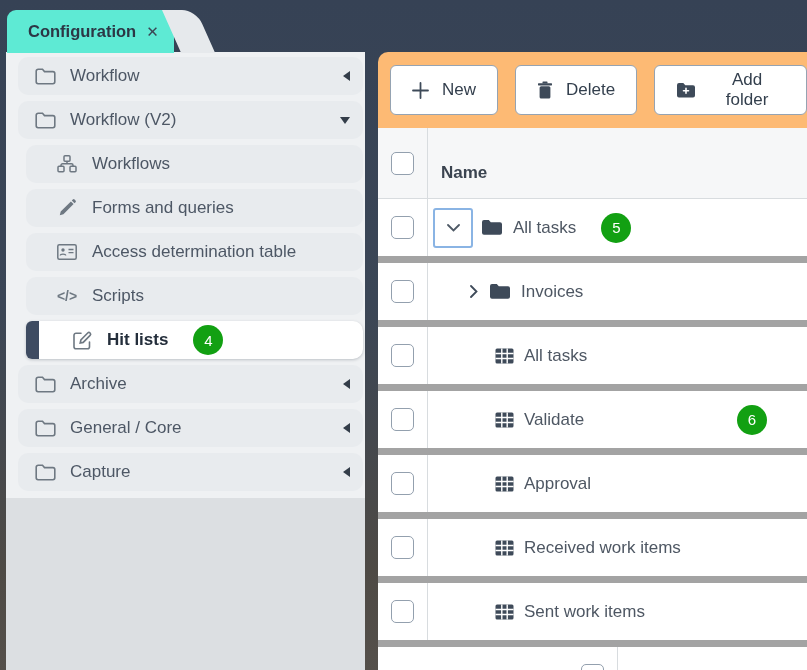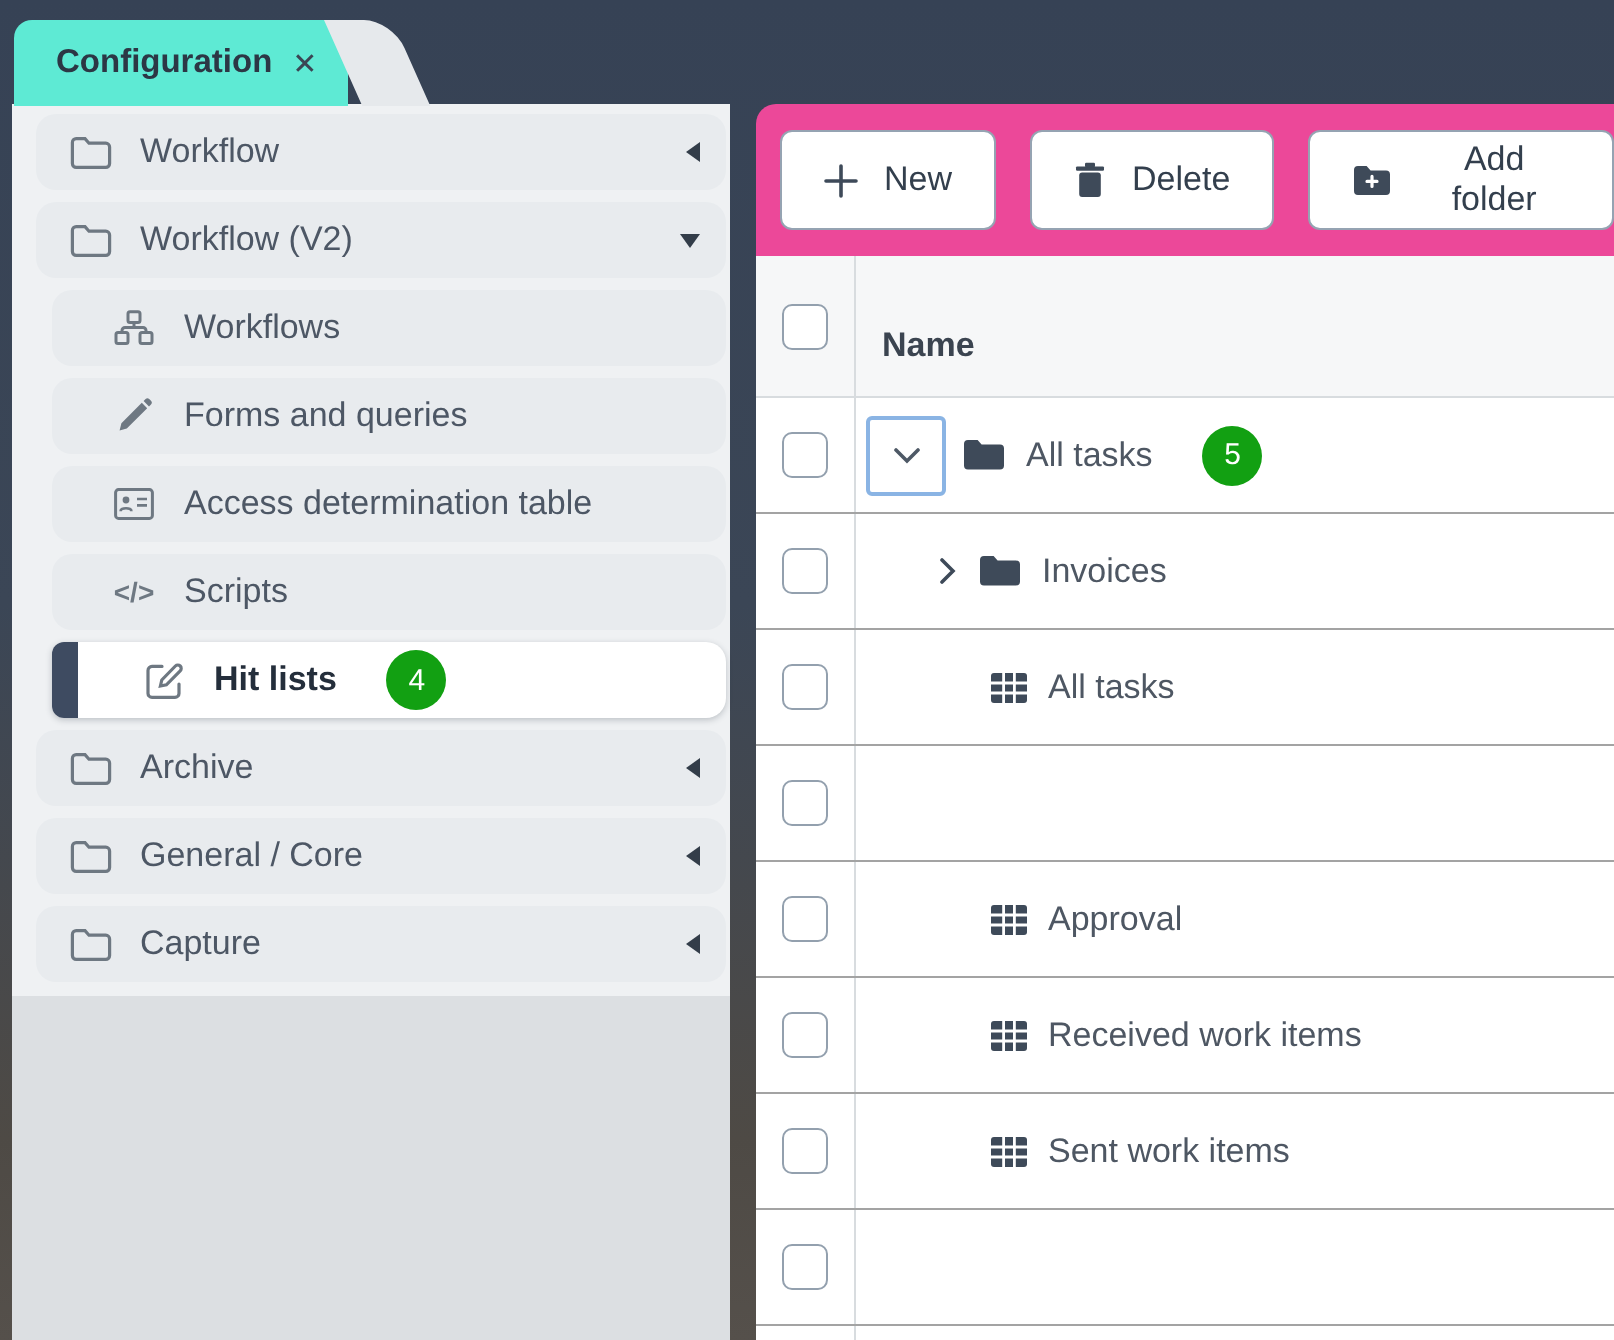--- a/index.html
+++ b/index.html
@@ -44,37 +44,37 @@
   .code-glyph{font-size:14px;font-weight:bold;color:#6e7882;letter-spacing:0px;}
   .badge{
     min-width:30px;height:30px;border-radius:50%;background:#12a012;color:#fff;
     display:flex;align-items:center;justify-content:center;
     font-size:15px;font-weight:normal;margin-left:25px;flex:0 0 auto;
     box-shadow:0 0 0 2px rgba(255,255,255,.85);
   }
   
   .main{
     position:absolute;left:378px;top:52px;width:429px;height:618px;
-    background:#ec4899;border-top-left-radius:10px;overflow:hidden;z-index:2;
+    background:#fdba74;border-top-left-radius:10px;overflow:hidden;z-index:2;
   }
   .toolbar{height:76px;display:flex;align-items:center;gap:17px;padding-left:12px;}
   .tbtn{
     height:50px;background:#fff;border:1.5px solid #95a3b2;border-radius:6px;
     display:flex;align-items:center;gap:13px;padding:0 21px;
     font-size:17px;color:#333f4d;cursor:pointer;font-family:inherit;
   }
   .tbtn svg{flex:0 0 auto;}
   
   .table{position:absolute;left:0;top:76px;right:0;bottom:0;background:#fff;}
   .thead{height:70px;background:#f6f7f8;border-bottom:1px solid #d8dcdf;display:flex;}
   .cell-check{width:49px;flex:0 0 auto;border-right:1px solid #d8dcdf;display:flex;align-items:center;justify-content:center;}
   .checkbox{width:21px;height:21px;background:#fff;border:1.5px solid #93a0ae;border-radius:5px;cursor:pointer;}
   .cell-name{flex:1;display:flex;align-items:center;position:relative;font-size:17px;color:#4e5763;}
   .thead .cell-name{font-weight:bold;color:#3b4450;padding-left:13px;margin-top:20px;}
-  .trow{height:57px;border-bottom:1px solid #a3a3a3;display:flex;background:#fff;}
+  .trow{height:57px;border-bottom:7px solid #a3a3a3;display:flex;background:#fff;justify-content:center;}
   .ind0{padding-left:5px;}
   .ind1{padding-left:42px;}
   .ind2{padding-left:67px;}
   .expander{
     width:40px;height:40px;border:2px solid #8ab4e4;border-radius:3px;box-sizing:border-box;
     display:flex;align-items:center;justify-content:center;margin-right:8px;cursor:pointer;background:#fff;flex:0 0 auto;
   }
   .chev-r{display:flex;align-items:center;margin-right:11px;flex:0 0 auto;cursor:pointer;}
   .ricon{display:flex;align-items:center;margin-right:10px;flex:0 0 auto;}
   .row-badge-abs{position:absolute;left:309px;top:50%;transform:translateY(-50%);margin-left:0;}
@@ -288,20 +288,30 @@
             </svg>
         </span>
         <span>All tasks</span>
       </div>
     </div>
 
     <div class="trow">
       <div class="cell-check">
           <div class="checkbox"></div>
         </div>
+      <div class="cell-name ind2">
+        <span class="ricon">
+          <svg width="19" height="16" viewBox="0 0 19 16">
+              <rect x="0.5" y="0.5" width="18" height="15" rx="1.5" fill="#3e4a59"></rect>
+              <path d="M6.8 0.5v15M12.2 0.5v15M0.5 5.5h18M0.5 10.5h18" stroke="#fff" stroke-width="1.4"></path>
+            </svg>
+        </span>
+        <span>Validate</span>
+        <span class="badge row-badge-abs">6</span>
+      </div>
     </div>
 
     <div class="trow">
       <div class="cell-check">
           <div class="checkbox"></div>
         </div>
       <div class="cell-name ind2">
         <span class="ricon">
           <svg width="19" height="16" viewBox="0 0 19 16">
               <rect x="0.5" y="0.5" width="18" height="15" rx="1.5" fill="#3e4a59"></rect>

